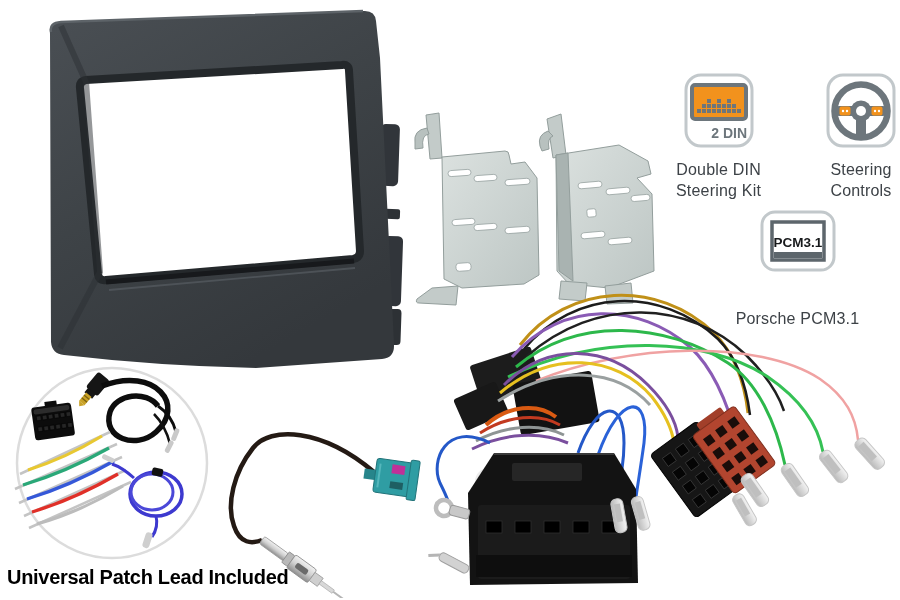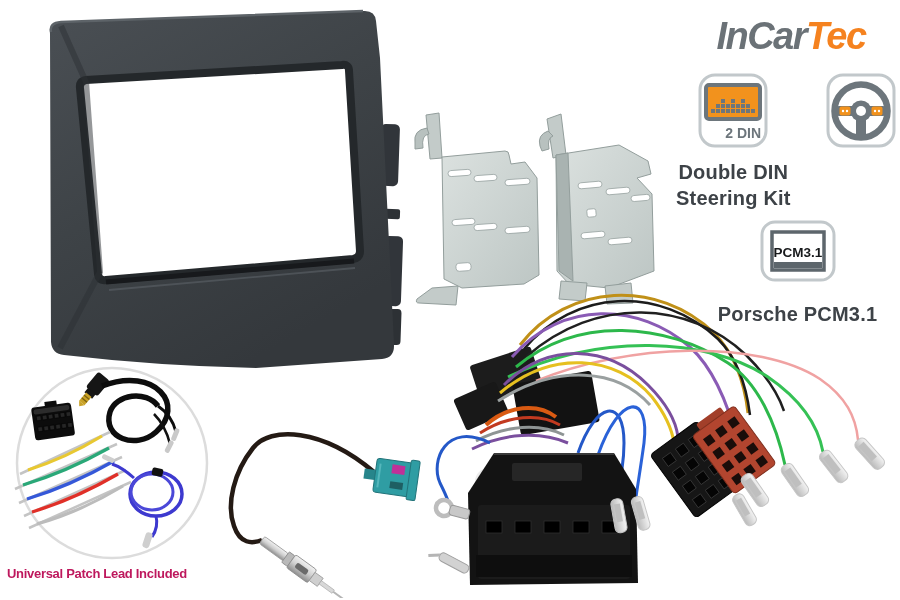--- a/index.html
+++ b/index.html
@@ -14,28 +14,28 @@
     font-style:italic;font-weight:700;font-size:38px;letter-spacing:-1.5px;
     text-align:center;white-space:nowrap;line-height:52px;
   }
   #logo .grey{color:#6b7277;}
   #logo .orange{color:#f5821f;}
   
   .feature{display:flex;flex-direction:column;align-items:center;}
   #features-row{left:676px;top:72px;width:220px;display:flex;justify-content:space-between;z-index:5;}
   .feature .icon-wrap{height:78px;display:flex;align-items:center;}
   .feat-label{
-    margin-top:9px;font-size:20px;font-weight:700;color:#3d4247;
+    margin-top:9px;font-size:16px;font-weight:400;color:#3d4247;
     text-align:center;line-height:1.32;letter-spacing:.2px;white-space:nowrap;
   }
-  #pcm-feature{left:710px;top:220px;width:175px;z-index:5;}
-  #pcm-feature .feat-label{margin-top:19px;}
+  #pcm-feature{left:710px;top:210px;width:175px;z-index:5;}
+  #pcm-feature .feat-label{margin-top:36px;}
   
   #patch-caption{
-    left:7px;top:566px;width:230px;font-size:13px;font-weight:700;color:#be185d;
+    left:7px;top:566px;width:230px;font-size:20px;font-weight:700;color:#000000;
     letter-spacing:-0.3px;white-space:nowrap;z-index:6;
   }
   svg{display:block;}
 </style>
 </head>
 <body>
 
 <div id="stage">
 
   <svg class="abs" style="left:8px;top:4px" width="398" height="372" viewBox="0 0 398 372">
@@ -107,23 +107,20 @@
         <rect x="84" y="92" width="19" height="6" rx="3" transform="rotate(-5 93 95)"></rect>
         <rect x="34" y="129" width="24" height="6" rx="3" transform="rotate(-5 46 132)"></rect>
         <rect x="61" y="135" width="24" height="6" rx="3" transform="rotate(-5 73 138)"></rect>
         <rect x="40" y="106" width="9" height="8" rx="2" transform="rotate(-5 44 110)"></rect>
       </g>
       <path d="M 14,178 L 40,180 L 38,198 L 12,196 Z" fill="#c3cbc9"></path>
       <path d="M 58,183 L 84,180 L 86,200 L 60,201 Z" fill="#c3cbc9"></path>
     </g>
   </svg>
 
-  <div class="abs" id="logo">
-    <span class="grey">InCar</span><span class="orange">Tec</span>
-  </div>
 
   <div class="abs" id="features-row">
 
     <div class="feature">
       <div class="icon-wrap">
         <svg width="70" height="76" viewBox="0 0 70 76">
           <rect x="2" y="2" width="66" height="71" rx="15" fill="#fff" stroke="#c2c8cb" stroke-width="3"></rect>
           <rect x="8" y="12" width="54" height="34" rx="3" fill="#f2921d" stroke="#6d767c" stroke-width="4"></rect>
           <g fill="#6d767c">
             <rect x="13" y="36" width="4" height="4"></rect>
@@ -169,20 +166,24 @@
             <rect x="45.5" y="33.5" width="11" height="9" rx="2" fill="#f2921d"></rect>
             <g fill="#ffffff">
                 <circle cx="17" cy="38" r="1.2"></circle>
                 <circle cx="21" cy="38" r="1.2"></circle>
             <circle cx="49" cy="38" r="1.2"></circle>
                 <circle cx="53" cy="38" r="1.2"></circle>
               </g>
           </g>
         </svg>
       </div>
+      <div class="feat-label">
+        <div>Steering</div>
+        <div>Controls</div>
+      </div>
     </div>
   </div>
 
   <div class="abs feature" id="pcm-feature">
     <svg width="76" height="62" viewBox="0 0 76 62">
       <rect x="2" y="2" width="72" height="58" rx="13" fill="#fff" stroke="#c2c8cb" stroke-width="3"></rect>
       <rect x="12" y="12" width="52" height="38" fill="#fff" stroke="#5d666c" stroke-width="3.5"></rect>
       <rect x="14" y="42" width="48" height="6" fill="#5d666c"></rect>
       <text x="38" y="37" text-anchor="middle" font-family="Liberation Sans, sans-serif" font-size="13.5" font-weight="bold" fill="#17191b">PCM3.1</text>
     </svg>

